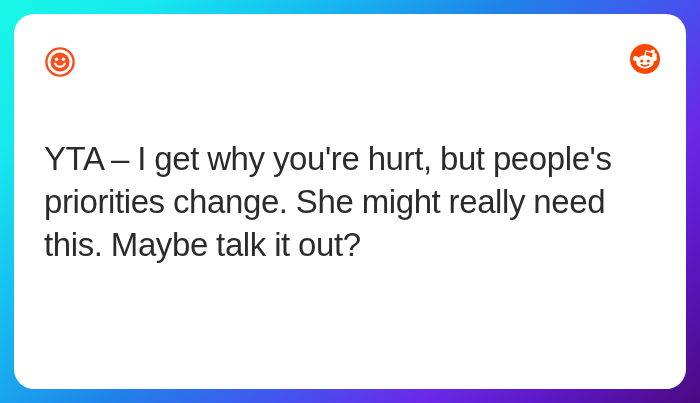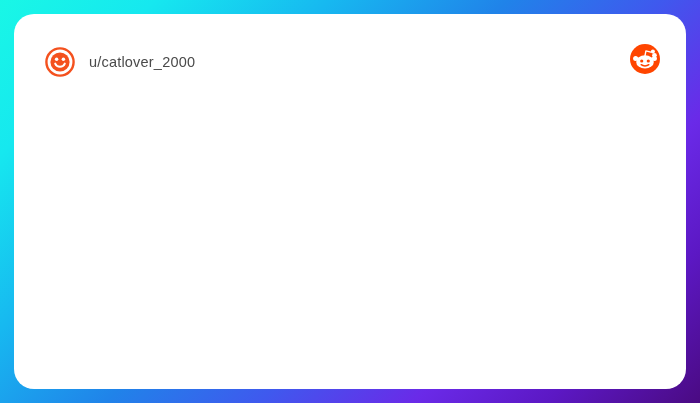--- a/index.html
+++ b/index.html
@@ -94,31 +94,31 @@
     <div id="card-header">
 
       <svg id="user-avatar" viewBox="0 0 32 32" aria-hidden="true">
         <circle cx="16" cy="16" r="13.6" fill="none" stroke="#F4511E" stroke-width="2.4"></circle>
         <circle cx="16" cy="16" r="9.6" fill="#F4511E"></circle>
         <circle cx="12.6" cy="13.2" r="1.75" fill="#ffffff"></circle>
         <circle cx="19.4" cy="13.2" r="1.75" fill="#ffffff"></circle>
         <path d="M11.2 17.6 A5.2 5.2 0 0 0 20.8 17.6" fill="none" stroke="#ffffff" stroke-width="2" stroke-linecap="round"></path>
       </svg>
 
-      <span id="username-label">u/catlover_2000</span>
     </div>
 
     <svg id="reddit-logo" viewBox="0 0 32 32" aria-hidden="true">
       <circle cx="16" cy="16" r="16" fill="#FF4500"></circle>
       <ellipse cx="16" cy="19.1" rx="9.4" ry="7" fill="#ffffff"></ellipse>
       <circle cx="26.1" cy="12.1" r="2.5" fill="#ffffff"></circle>
       <circle cx="6.0" cy="15.4" r="2.7" fill="#ffffff"></circle>
       <circle cx="26.0" cy="15.4" r="2.7" fill="#ffffff"></circle>
       <path d="M16 12.3 L17.0 7.4 L22.2 8.6" fill="none" stroke="#ffffff" stroke-width="1.5" stroke-linecap="round" stroke-linejoin="round"></path>
       <circle cx="24.4" cy="8.0" r="2.15" fill="#ffffff"></circle>
       <circle cx="12.5" cy="18.1" r="1.7" fill="#FF4500"></circle>
       <circle cx="19.5" cy="18.1" r="1.7" fill="#FF4500"></circle>
       <path d="M11.9 22.0 A5.4 4.0 0 0 0 20.1 22.0" fill="none" stroke="#FF4500" stroke-width="1.5" stroke-linecap="round"></path>
     </svg>
 
+    <div id="quote-body">YTA – I get why you're hurt, but people's priorities change. She might really need this. Maybe talk it out?</div>
 
   </div>
 </div>
 
 </body></html>

